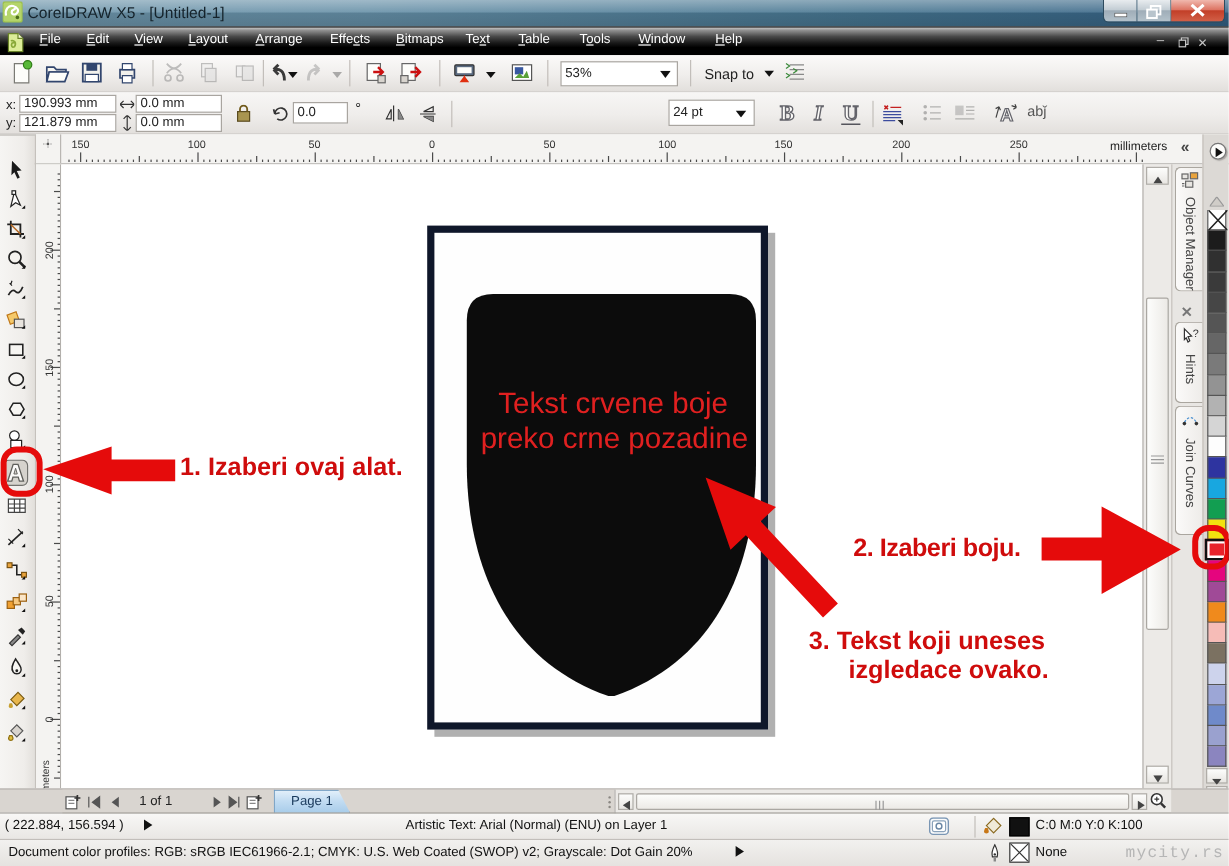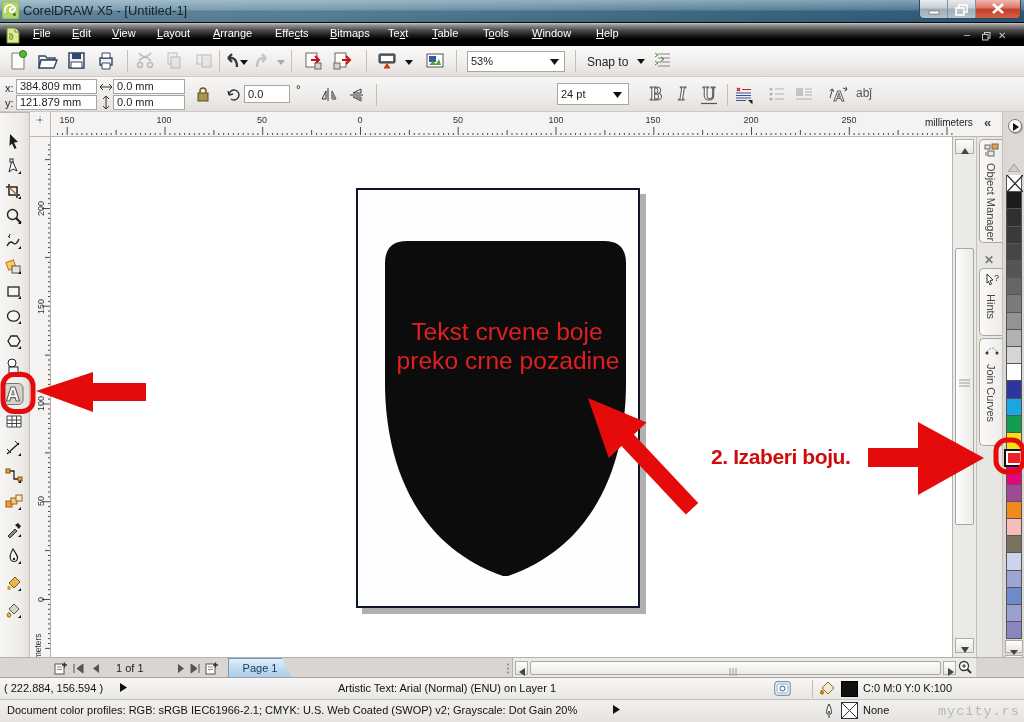--- a/index.html
+++ b/index.html
@@ -31,21 +31,21 @@
 
 #hruler { left:0; top:112px; width:1024px; height:25px; background:#f4f3f1; border-bottom:1px solid #b9b6b2; }
 .rnum { position:absolute; font-size:9px; color:#333; }
 .vnum { writing-mode:vertical-rl; transform:rotate(180deg); text-align:center; width:12px; }
 
 #toolbox { left:0; top:112px; width:30px; height:545px; background:linear-gradient(90deg,#f6f5f3 0%,#efedea 70%,#e2dfdb 100%); border-right:1px solid #c5c1bc; border-top:1px solid #b9b6b2; }
 .tool { position:absolute; left:4px; }
 .abtn { left:2px; }
 #vruler { left:30px; top:137px; width:21px; height:520px; background:#f4f3f1; border-right:1px solid #b3b0ac; }
 #canvas { left:51px; top:137px; width:901px; height:520px; background:#fff; }
-#page { position:absolute; left:305px; top:51px; width:284px; height:420px; background:#fefefe; border:2px solid #0f172a; box-shadow:6px 6px 0 #b0b0b0; }
+#page { position:absolute; left:305px; top:51px; width:284px; height:420px; background:#fefefe; border:6px solid #0f172a; box-shadow:6px 6px 0 #b0b0b0; }
 #vscroll { left:952px; top:137px; width:24px; height:520px; background:#eceae7; border-left:1px solid #b5b2ae; }
 #docker { left:976px; top:137px; width:26px; height:520px; background:#e8e6e3; border-left:1px solid #c5c1bc; }
 #palette { left:1002px; top:112px; width:22px; height:545px; background:#dcd9d5; border-left:1px solid #c5c1bc; }
 .sw { position:absolute; left:3px; width:16px; border:1px solid #555; border-top:none; }
 .sw:first-of-type { border-top:1px solid #555; }
 .swsel { left:1px; width:20px; background:#e8232b; border:2px solid #111; box-shadow:inset 0 0 0 2px #fff; }
 .dtab { position:absolute; left:2px; width:24px; background:linear-gradient(90deg,#fbfaf9,#edebe8); border:1px solid #aaa69f; border-right:none; border-radius:5px 0 0 5px; }
 .dtxt { writing-mode:vertical-rl; font-size:11px; color:#444; margin-top:2px; margin-left:5px; }
 
 #navrow { left:0; top:657px; width:1024px; height:20px; background:#d9d5d0; border-top:1px solid #b5b2ae; }
@@ -184,21 +184,21 @@
       <svg class="tbico" style="left:636px" width="10" height="24">
         <path d="M1,10 L9,10 L5,15 Z" fill="#111"></path>
       </svg>
       <svg class="tbico" style="left:652px;" width="22" height="24" viewBox="0 0 22 24">
         <path d="M6,5 h12 M6,9 h12 M6,13 h12 M6,17 h12" stroke="#888"></path>
         <path d="M3,4 l3,2 l-3,2 M9,8 l3,2 l-3,2 M3,12 l3,2 l-3,2" fill="none" stroke="#3a8a3a"></path>
       </svg>
     </div>
 <div id="propbar" class="abs">
       <div class="plab" style="left:5px;top:5px">x:</div>
-      <div class="inp" style="left:16px;top:2px;width:81px;height:15px;line-height:11px">384.809 mm</div>
+      <div class="inp" style="left:16px;top:2px;width:81px;height:15px;line-height:11px">190.993 mm</div>
       <div class="plab" style="left:5px;top:20px">y:</div>
       <div class="inp" style="left:16px;top:18px;width:81px;height:15px;line-height:11px">121.879 mm</div>
       <svg class="abs" style="left:100px;top:5px" width="12" height="10">
         <path d="M0,5 h12 M0,5 l3,-3 M0,5 l3,3 M12,5 l-3,-3 M12,5 l-3,3" stroke="#333"></path>
       </svg>
       <div class="inp" style="left:113px;top:2px;width:72px;height:15px;line-height:11px">0.0 mm</div>
       <svg class="abs" style="left:101px;top:19px" width="10" height="13">
         <path d="M5,0 v13 M5,0 l-3,3 M5,0 l3,3 M5,13 l-3,-3 M5,13 l3,-3" stroke="#333"></path>
       </svg>
       <div class="inp" style="left:113px;top:18px;width:72px;height:15px;line-height:11px">0.0 mm</div>
@@ -842,25 +842,27 @@
           <path d="M0,0 L15,15 M15,0 L0,15" stroke="#333"></path>
         </svg></div>
   <div class="abs" style="left:863px;top:4px">None</div>
   <div class="abs" style="left:938px;top:4px;font-size:13.5px;font-weight:normal;color:#b6b6b6;letter-spacing:1px;font-family:'Liberation Mono',monospace">mycity.rs</div>
 </div>
 
 <svg class="abs" style="left:0;top:360px" width="1024" height="240" viewBox="0 0 1024 240">
   <rect x="3" y="14.5" width="30" height="37" rx="11" fill="none" stroke="#e50b0b" stroke-width="5"></rect>
   <path d="M36,31 L93,12 L93,23 L146,23 L146,41 L93,41 L93,52 Z" fill="#e50b0b"></path>
 </svg>
+<div class="abs red" style="left:150px;top:378px">1. Izaberi ovaj alat.</div>
 
 <svg class="abs" style="left:860px;top:415px" width="164" height="90" viewBox="0 0 164 90">
   <path d="M8,33 L58,33 L58,7 L124,43 L58,80 L58,52 L8,52 Z" fill="#e50b0b"></path>
   <rect x="136" y="25" width="27" height="32" rx="11" fill="none" stroke="#e50b0b" stroke-width="5"></rect>
 </svg>
 <div class="abs red" style="left:711px;top:445px;letter-spacing:-0.4px">2. Izaberi boju.</div>
 
 <svg class="abs" style="left:570px;top:385px" width="160" height="140" viewBox="0 0 160 140">
   <g transform="rotate(46.8 18 13)">
     <path d="M18,13 L76,-13 L76,4.5 L170,4.5 L170,21.5 L76,21.5 L76,39 Z" fill="#e50b0b"></path>
   </g>
 </svg>
+<div class="abs red" style="left:674px;top:523px">3. Tekst koji uneses<br><span style="margin-left:33px">izgledace ovako.</span></div>
 
 </div>
 </body></html>

